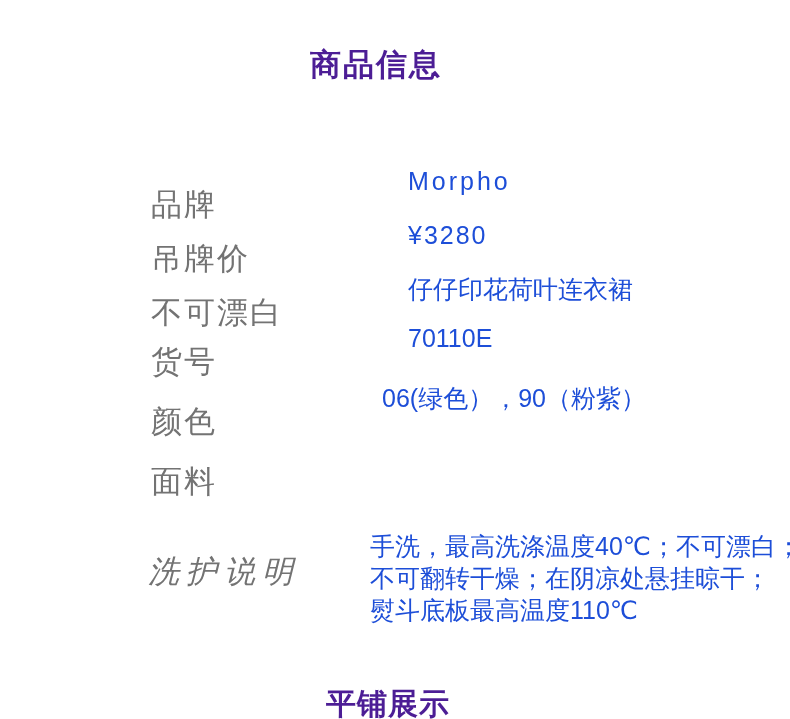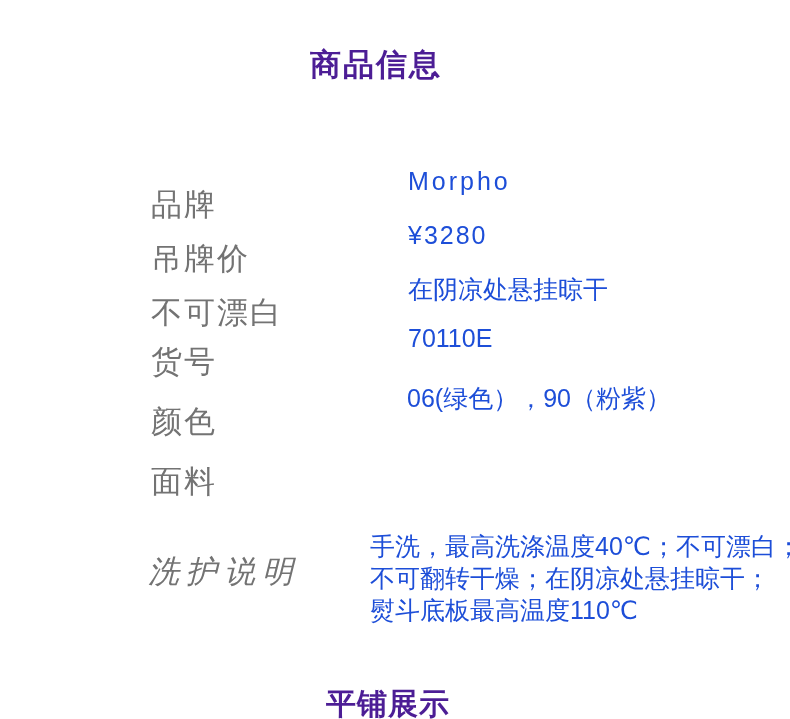--- a/index.html
+++ b/index.html
@@ -69,31 +69,31 @@
     <span class="row-value latin-spaced">Morpho</span>
   </div>
 
   <div class="row" style="top:220px">
     <span class="row-label">吊牌价</span>
     <span class="row-value num-spaced">¥3280</span>
   </div>
 
   <div class="row" style="top:274px">
     <span class="row-label">不可漂白</span>
-    <span class="row-value">在阴凉处悬挂晾干</span>
+    <span class="row-value">仔仔印花荷叶连衣裙</span>
   </div>
 
   <div class="row" style="top:323px">
     <span class="row-label">货号</span>
     <span class="row-value">70110E</span>
   </div>
 
   <div class="row" style="top:383px">
     <span class="row-label">颜色</span>
-    <span class="row-value" style="left:407px">06(绿色），90（粉紫）</span>
+    <span class="row-value" style="left:382px">06(绿色），90（粉紫）</span>
   </div>
 
   <div class="row" style="top:443px">
     <span class="row-label">面料</span>
     <span class="row-value multiline">
     </span>
   </div>
 
   <div class="row" style="top:530px">
     <span class="row-label spaced" style="top:3px">洗护说明</span>

